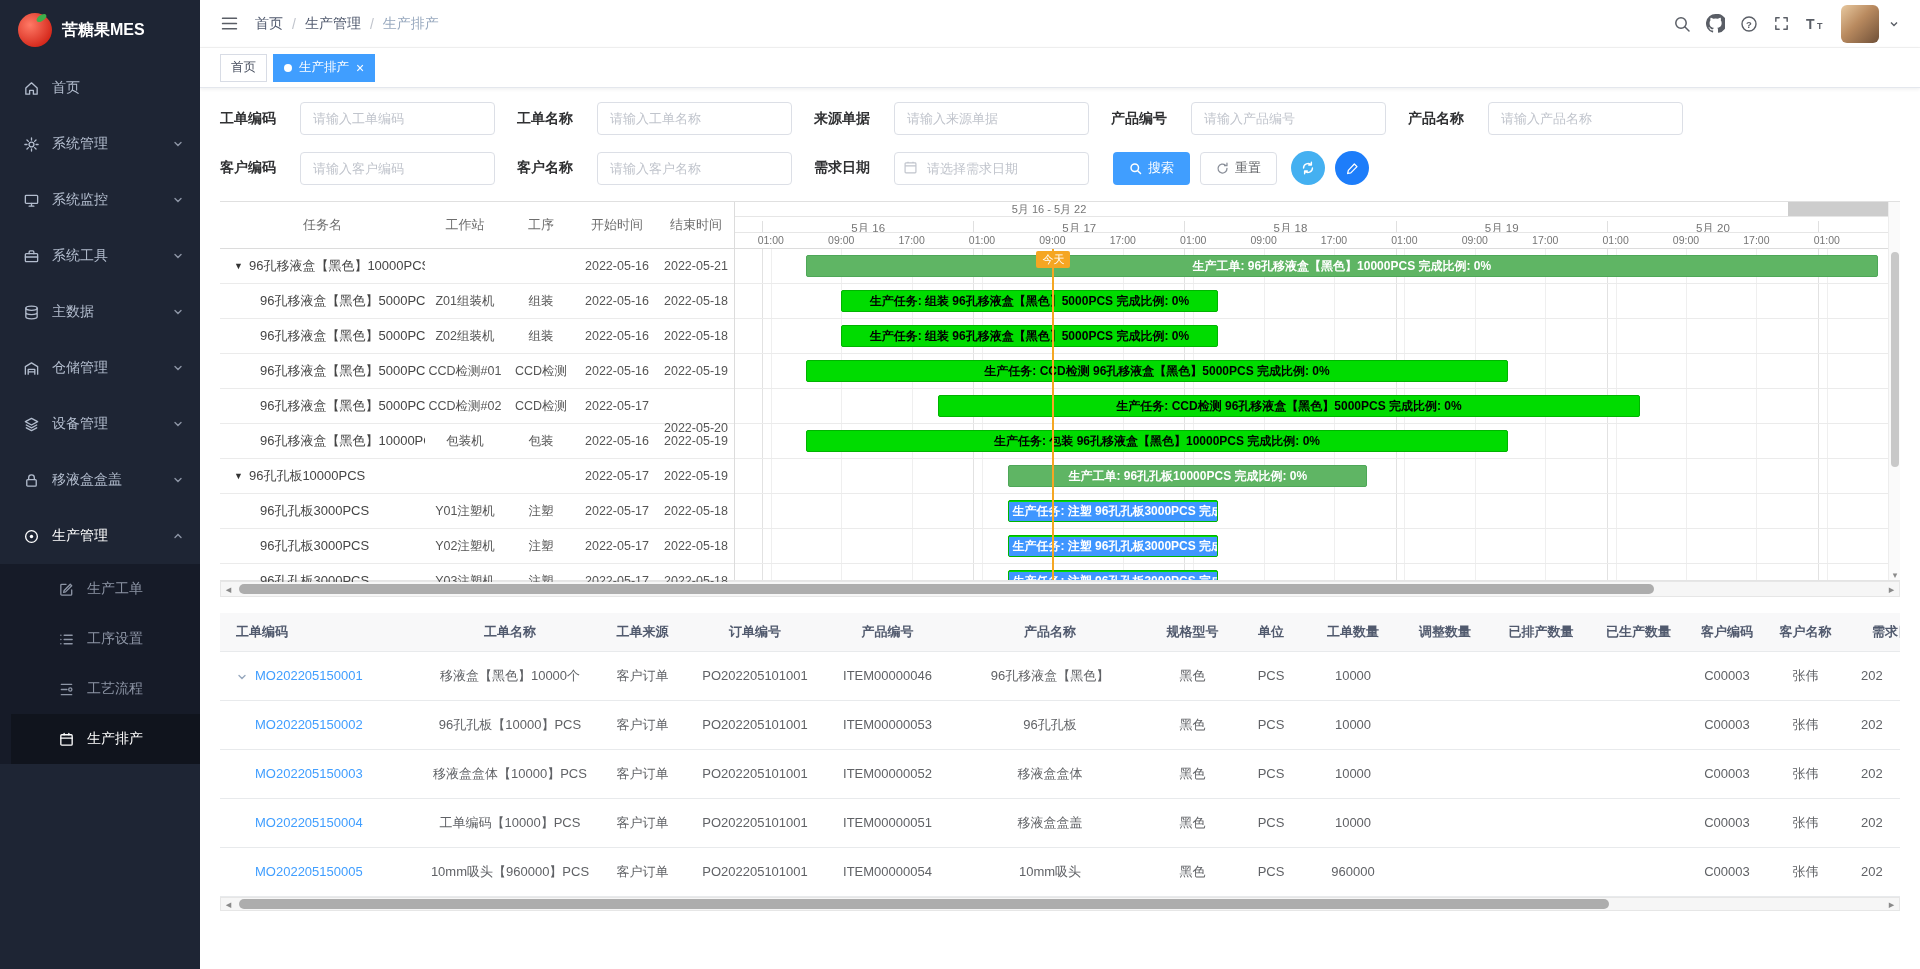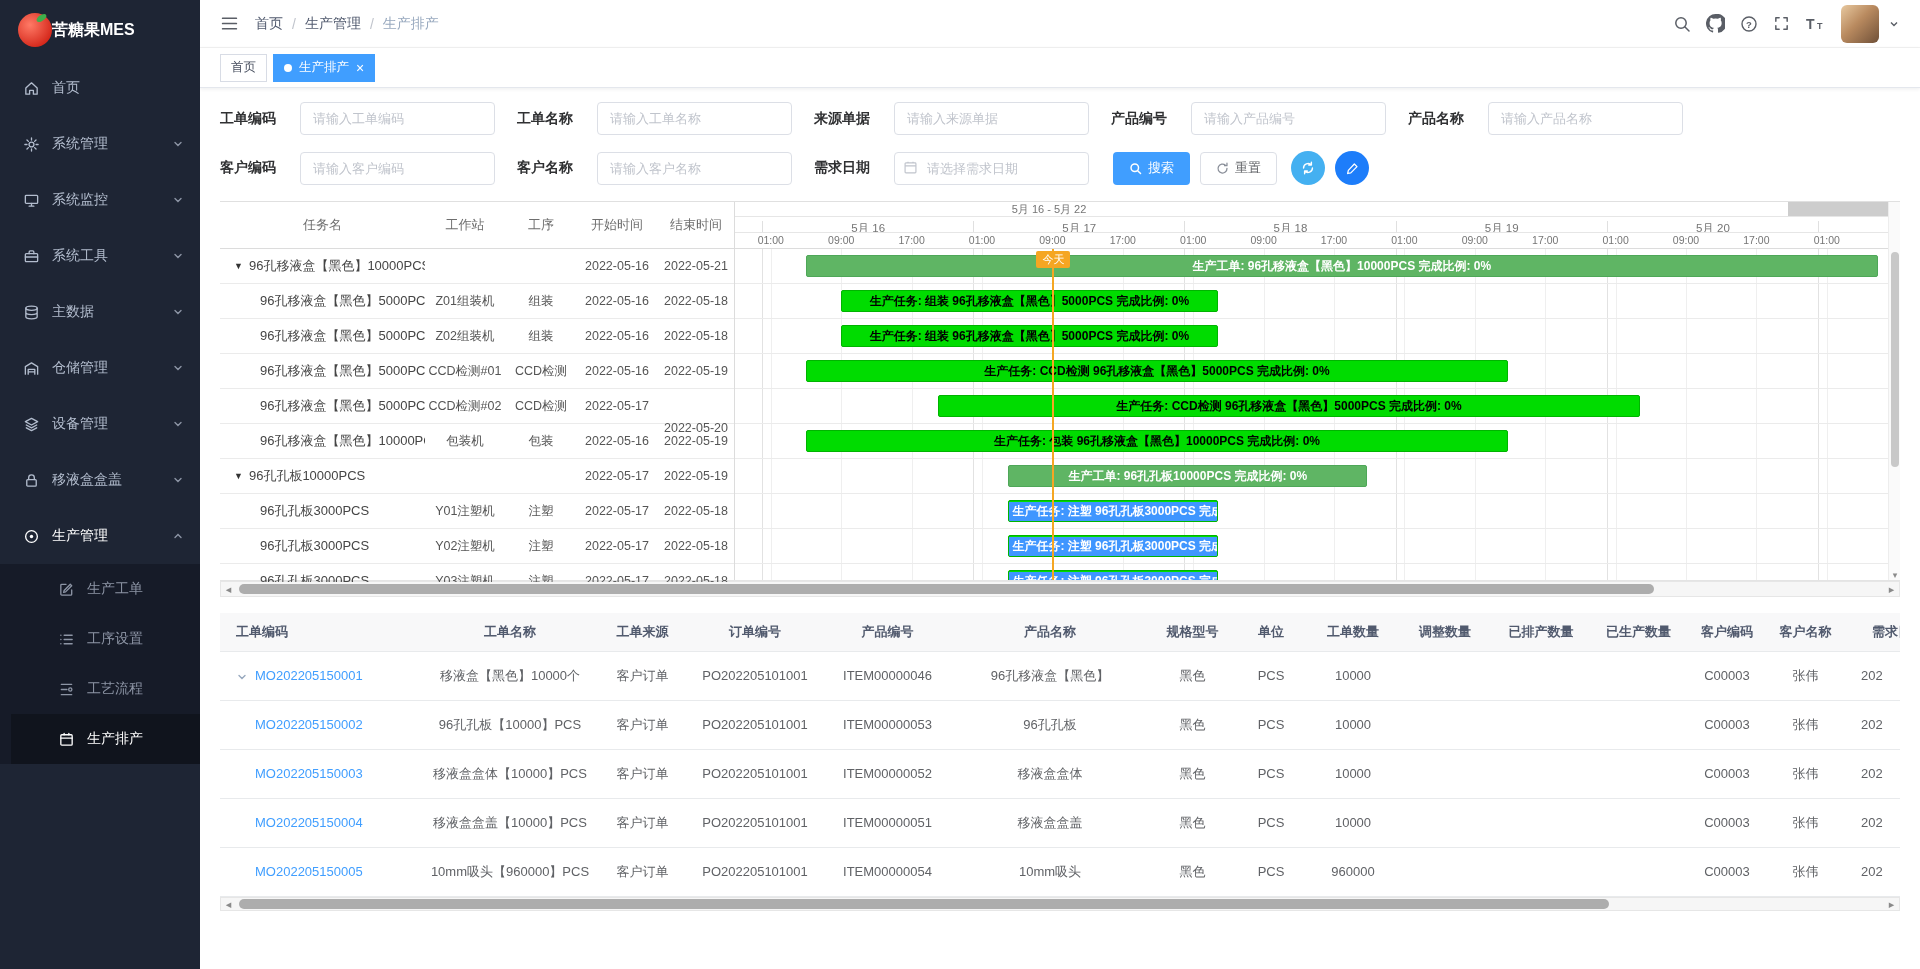--- a/index.html
+++ b/index.html
@@ -2,21 +2,21 @@
 <html><head>
 <meta charset="utf-8">
 <style>
   * { box-sizing: border-box; margin: 0; padding: 0; }
   html, body { width: 1920px; height: 969px; overflow: hidden; background: #fff;
     font-family: "Liberation Sans", "DejaVu Sans", sans-serif; }
   .app { display: flex; width: 100%; height: 100%; }
 
   
   .sidebar { width: 200px; flex: none; background: #1e2534; color: #b3bdce; display: flex; flex-direction: column; overflow: hidden; }
-  .logo { height: 60px; display: flex; align-items: center; padding-left: 18px; flex: none; }
+  .logo { height: 60px; display: flex; align-items: center; padding-left: 18px; gap: 10px; flex: none; }
   .logo-badge { width: 34px; height: 34px; border-radius: 50%; position: relative; flex: none;
     background: radial-gradient(circle at 35% 35%, #ff7a66, #d5281b 75%); }
   .logo-badge .leaf { position: absolute; width: 11px; height: 6px; background: #3fae4a; border-radius: 60% 40% 60% 40%; top: 2px; right: 5px; transform: rotate(-25deg); }
   .logo-text { color: #fff; font-weight: bold; font-size: 16px; white-space: nowrap; }
   .menu { flex: 1; overflow: hidden; }
   .menu-item { height: 56px; display: flex; align-items: center; padding: 0 16px 0 22px; font-size: 14px; cursor: pointer; color: #b3bdce; white-space: nowrap; }
   .menu-item.parent-active { color: #fff; }
   .mi-icon { width: 18px; height: 18px; margin-right: 12px; display: inline-flex; align-items: center; justify-content: center; flex: none; }
   .mi-label { flex: 1; overflow: hidden; }
   .chev { margin-left: auto; display: inline-flex; color: #8d95a5; }
@@ -761,21 +761,21 @@
                   <td>10000</td>
                   <td></td>
                   <td></td>
                   <td></td>
                   <td>C00003</td>
                   <td>张伟</td>
                   <td class="demand-cell">202</td>
                 </tr>
                 <tr class="orders-row">
                   <td class="code-cell"><span class="row-chev-spacer"></span><a class="molink">MO202205150004</a></td>
-                  <td>移液盒盒盖【10000】PCS</td>
+                  <td>工单编码【10000】PCS</td>
                   <td>客户订单</td>
                   <td>PO202205101001</td>
                   <td>ITEM00000051</td>
                   <td>移液盒盒盖</td>
                   <td>黑色</td>
                   <td>PCS</td>
                   <td>10000</td>
                   <td></td>
                   <td></td>
                   <td></td>

